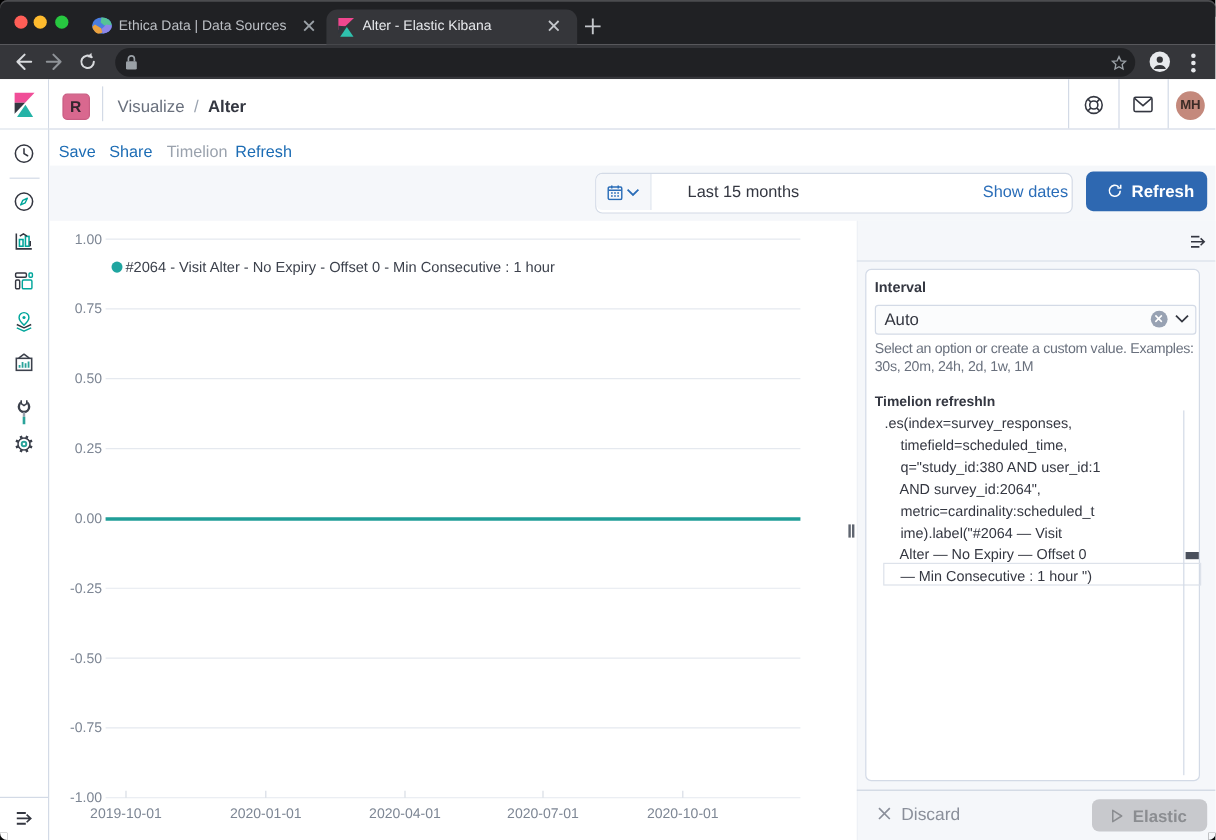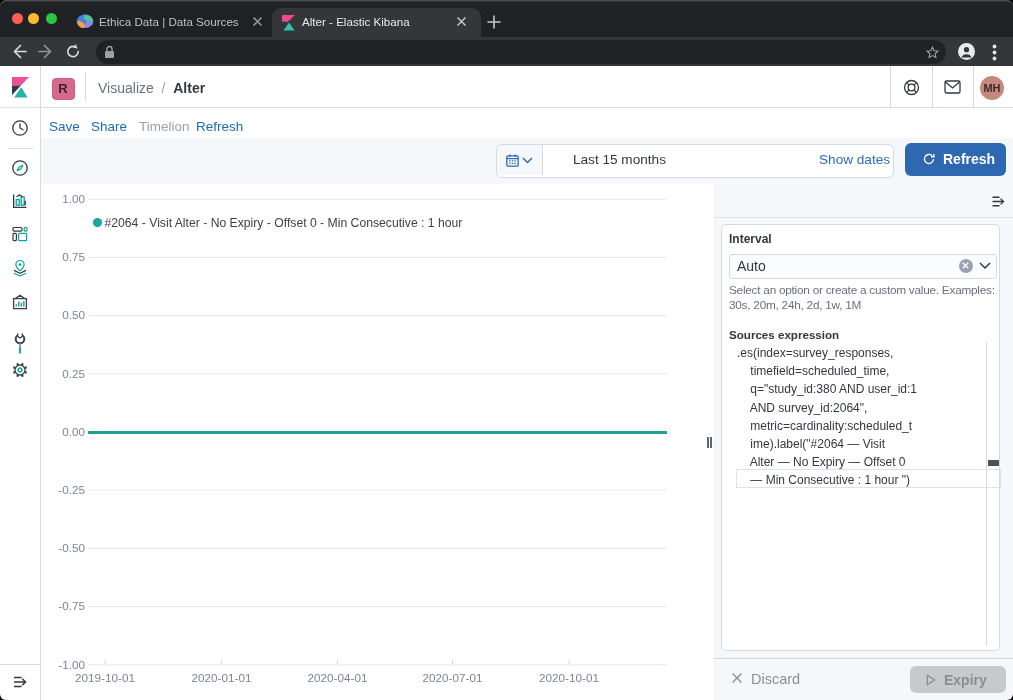--- a/index.html
+++ b/index.html
@@ -257,21 +257,21 @@
   <div class="abs" style="left:729px;top:253.5px;width:266px;height:23.5px;background:#fbfcfd;border:1px solid #d3dae6;border-radius:3px;"></div>
   <div class="abs" style="left:737px;top:258px;font-size:14px;color:#343741;">Auto</div>
   <div class="abs" style="left:958.5px;top:258.5px;width:14.5px;height:14.5px;border-radius:50%;background:#98a2b3;"></div>
   <svg class="abs" style="left:962.3px;top:262.3px;" width="7" height="7">
       <path d="M0.8 0.8 L6.2 6.2 M6.2 0.8 L0.8 6.2" stroke="#fff" stroke-width="1.3"></path>
     </svg>
   <svg class="abs" style="left:979px;top:262px;" width="12" height="8">
       <path d="M1 1 L6 6 L11 1" fill="none" stroke="#343741" stroke-width="1.5"></path>
     </svg>
   <div class="abs" style="left:729px;top:283px;font-size:11.8px;letter-spacing:-0.25px;line-height:14.5px;color:#69707d;white-space:nowrap;">Select an option or create a custom value. Examples:<br>30s, 20m, 24h, 2d, 1w, 1M</div>
-  <div class="abs" style="left:729px;top:327.5px;font-size:11.6px;font-weight:bold;color:#343741;">Sources expression</div>
+  <div class="abs" style="left:729px;top:327.5px;font-size:11.6px;font-weight:bold;color:#343741;">Timelion refreshIn</div>
   <div class="abs" style="left:736px;top:469px;width:263px;height:17px;border:1px solid #dde2ea;"></div>
   <pre class="abs" style="left:737px;top:344px;margin:0;font-family:Liberation Sans, sans-serif;font-size:12px;line-height:18.2px;color:#343741;">.es(index=survey_responses,
     timefield=scheduled_time,
     q="study_id:380 AND user_id:1
     AND survey_id:2064",
     metric=cardinality:scheduled_t
     ime).label("#2064 — Visit
     Alter — No Expiry — Offset 0
     — Min Consecutive : 1 hour ")</pre>
   <div class="abs" style="left:986px;top:342px;width:1px;height:304px;background:#d3dae6;"></div>
@@ -279,18 +279,18 @@
 
   <div class="abs" style="left:713.5px;top:658px;width:299.5px;height:1px;background:#ccd4e0;"></div>
   <svg class="abs" style="left:731px;top:672px;" width="12" height="12">
       <path d="M1.5 1.5 L10.5 10.5 M10.5 1.5 L1.5 10.5" stroke="#8a8f9a" stroke-width="1.4"></path>
     </svg>
   <div class="abs" style="left:751px;top:671px;font-size:14.5px;color:#8a8f9a;">Discard</div>
   <div class="abs" style="left:910px;top:666px;width:96px;height:26.5px;background:#c8c9cd;border-radius:6px;"></div>
   <svg class="abs" style="left:926px;top:673.5px;" width="10" height="12" viewBox="0 0 10 12">
       <path d="M1.3 1.3 L8.7 6 L1.3 10.7 Z" fill="none" stroke="#8b8d91" stroke-width="1.3" stroke-linejoin="round"></path>
     </svg>
-  <div class="abs" style="left:944px;top:672px;font-size:14px;font-weight:600;color:#8b8d91;">Expiry</div>
+  <div class="abs" style="left:944px;top:672px;font-size:14px;font-weight:600;color:#8b8d91;">Elastic</div>
   <div class="abs" style="left:0;top:694px;width:6px;height:6px;background:#0a0a0a;"></div>
   <div class="abs" style="left:0;top:694px;width:6px;height:6px;background:#fff;border-radius:0 0 0 6px;"></div>
   <div class="abs" style="left:1007px;top:694px;width:6px;height:6px;background:#0a0a0a;"></div>
   <div class="abs" style="left:1007px;top:694px;width:6px;height:6px;background:#f5f7fa;border-radius:0 0 6px 0;"></div>
 </div>
 
 </body></html>

